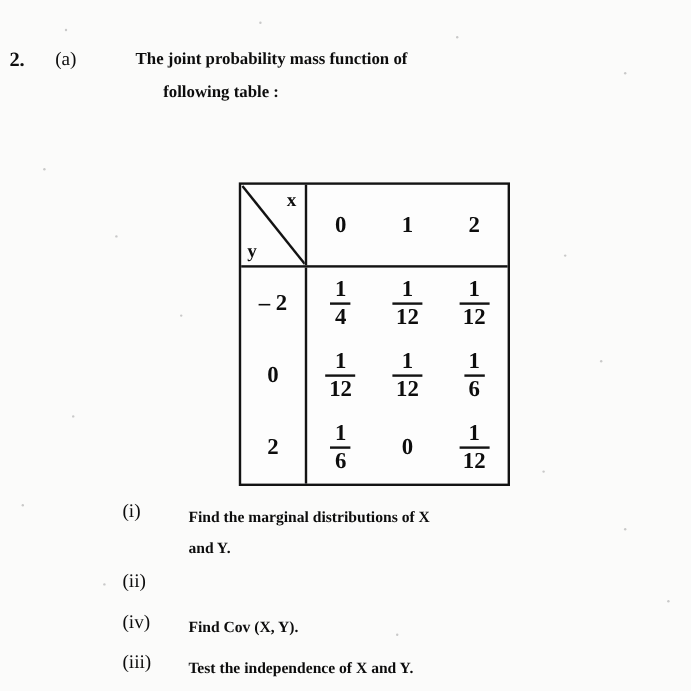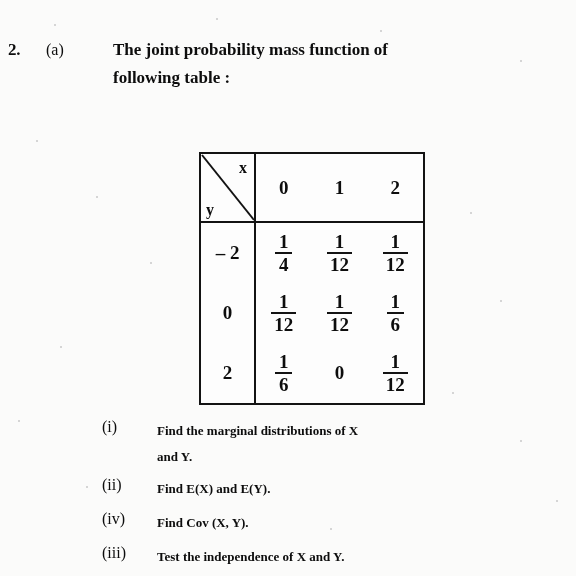--- a/index.html
+++ b/index.html
@@ -44,28 +44,29 @@
     position: absolute;
     left: 46px;
     top: 5px;
     font-size: 16px;
   }
   .qtext {
     position: absolute;
     left: 113px;
     top: 0px;
     width: 434px;
-    font-size: 17px;
+    font-size: 14px;
     line-height: 28px;
     text-align: justify;
     text-align-last: left;
     font-weight: 600;
   }
   .qtext .lastline {
     text-align: left;
+    margin-left: 23px;
   }
 
   
   .pmf-table {
     position: absolute;
     left: 199px;
     top: 152px;
     width: 226px;
     height: 253px;
     border: 2px solid #131313;
@@ -354,21 +355,20 @@
   <div class="subitem i">
     <span class="marker">(i)</span>
     <span class="stext">
       <span>Find the marginal distributions of X</span><br>
       <span>and Y.</span>
     </span>
   </div>
 
   <div class="subitem ii">
     <span class="marker">(ii)</span>
-    <span class="stext">Find E(X) and E(Y).</span>
   </div>
 
   <div class="subitem iv">
     <span class="marker">(iv)</span>
     <span class="stext">Find Cov (X, Y).</span>
   </div>
 
   <div class="subitem iii">
     <span class="marker">(iii)</span>
     <span class="stext">Test the independence of X and Y.</span>

